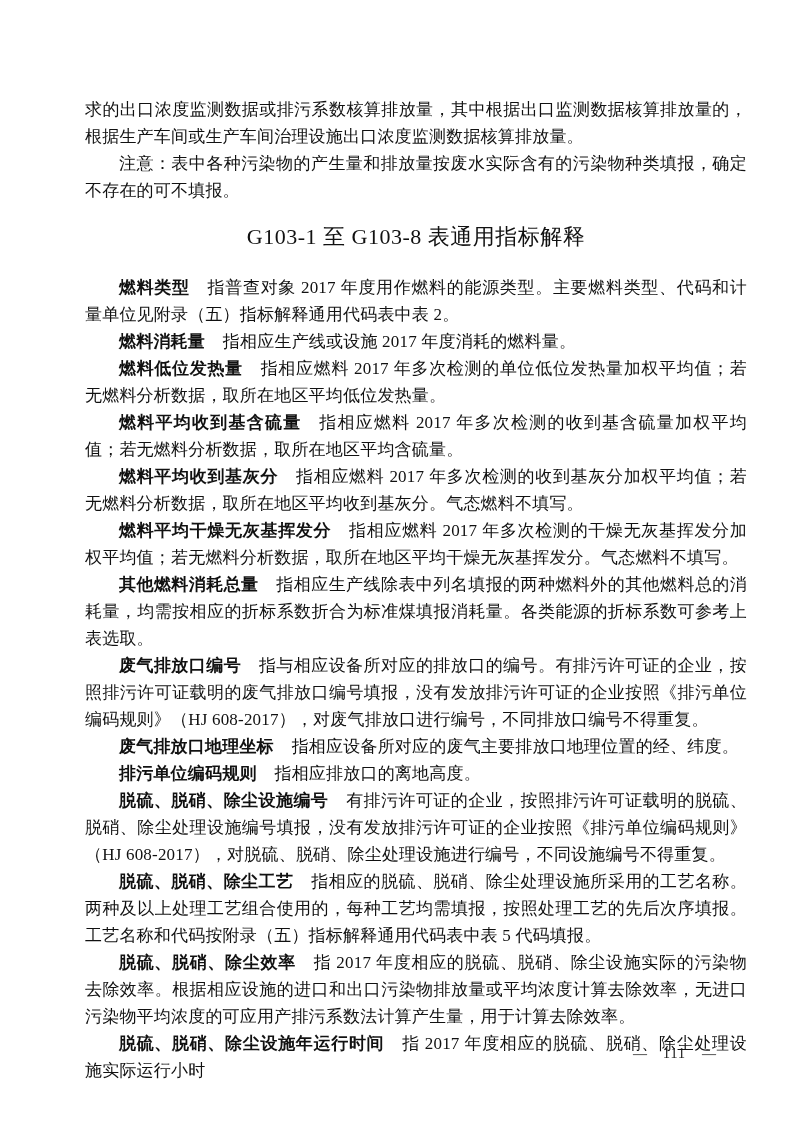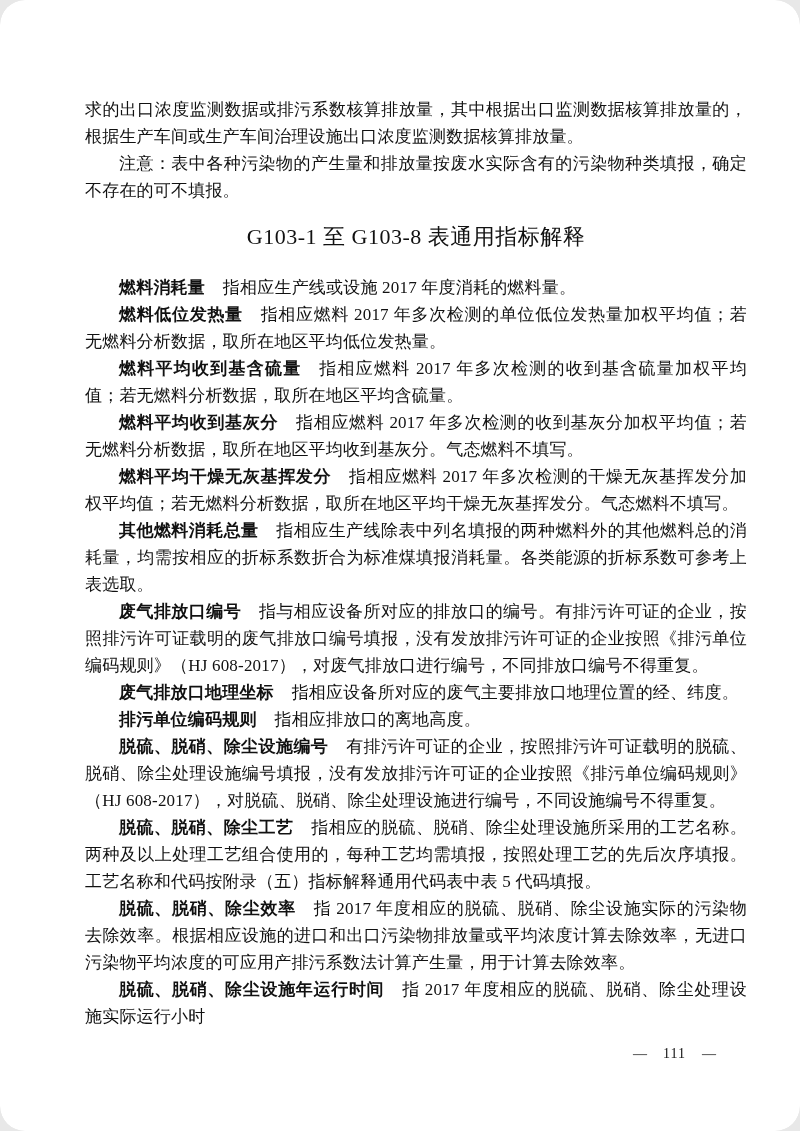--- a/index.html
+++ b/index.html
@@ -1,15 +1,15 @@
 <!DOCTYPE html>
 <html><head>
 <meta charset="utf-8">
 <style>
-  * { margin: 0; padding: 0; box-sizing: border-box; border-radius: 25px; }
+  * { margin: 0; padding: 0; box-sizing: border-box; }
   html, body { background: #e8e8e8; }
   .page {
     position: relative;
     width: 800px;
     height: 1131px;
     background: #ffffff;
     margin: 0;
     overflow: hidden;
     font-family: "Liberation Serif", "DejaVu Serif", serif;
     color: #111111;
@@ -64,20 +64,23 @@
 
 <div class="page">
   <div class="content">
 
     <p>求的出口浓度监测数据或排污系数核算排放量，其中根据出口监测数据核算排放量的，根据生产车间或生产车间治理设施出口浓度监测数据核算排放量。</p>
     <p class="indent">注意：表中各种污染物的产生量和排放量按废水实际含有的污染物种类填报，确定不存在的可不填报。</p>
 
     <div class="section-title">G103-1 至 G103-8 表通用指标解释</div>
 
     <p class="indent def">
+      <span class="term">燃料类型</span><span>指普查对象 2017 年度用作燃料的能源类型。主要燃料类型、代码和计量单位见附录（五）指标解释通用代码表中表 2。</span>
+    </p>
+    <p class="indent def">
       <span class="term">燃料消耗量</span><span>指相应生产线或设施 2017 年度消耗的燃料量。</span>
     </p>
     <p class="indent def">
       <span class="term">燃料低位发热量</span><span>指相应燃料 2017 年多次检测的单位低位发热量加权平均值；若无燃料分析数据，取所在地区平均低位发热量。</span>
     </p>
     <p class="indent def">
       <span class="term">燃料平均收到基含硫量</span><span>指相应燃料 2017 年多次检测的收到基含硫量加权平均值；若无燃料分析数据，取所在地区平均含硫量。</span>
     </p>
     <p class="indent def">
       <span class="term">燃料平均收到基灰分</span><span>指相应燃料 2017 年多次检测的收到基灰分加权平均值；若无燃料分析数据，取所在地区平均收到基灰分。气态燃料不填写。</span>

